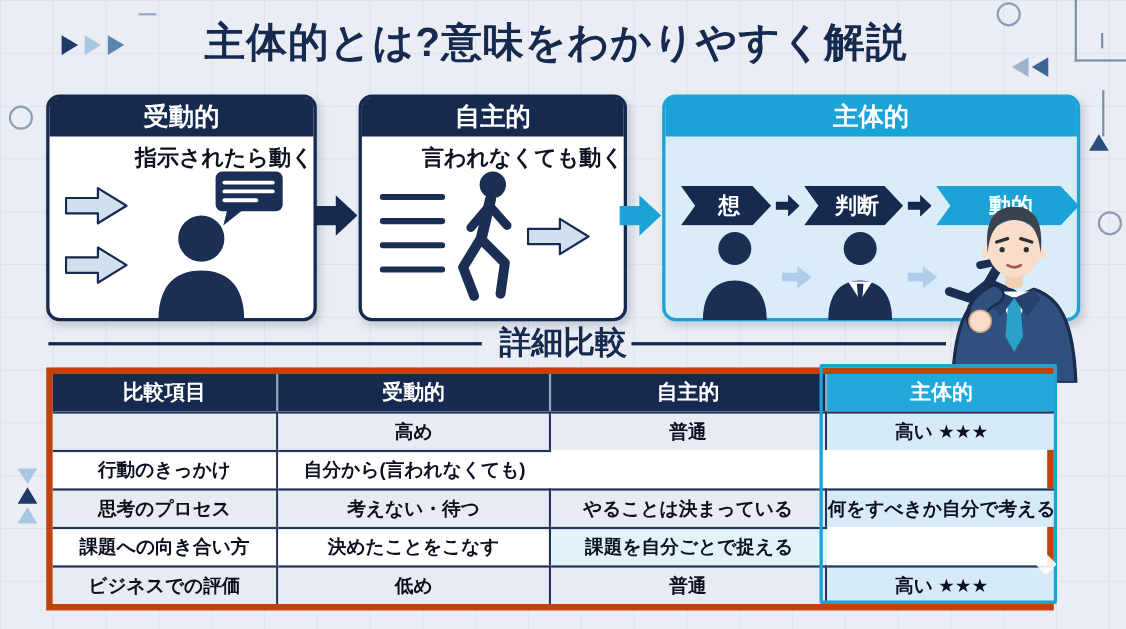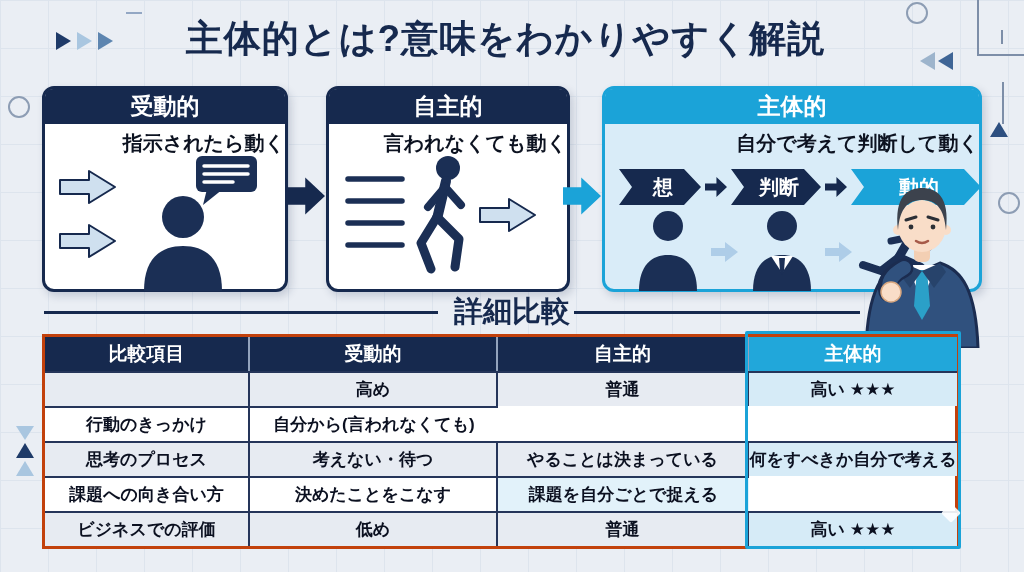--- a/index.html
+++ b/index.html
@@ -56,21 +56,21 @@
   }
   
   .divider-label{
     position:absolute;top:292px;left:0;right:0;text-align:center;
     font-size:29px;font-weight:900;color:#16294e;z-index:3;
   }
   .divider-line{position:absolute;top:311px;height:3px;background:#16294e;z-index:1;}
   
   .tbl{
     position:absolute;left:42px;top:334px;width:916px;z-index:10;
-    border:3px solid #c2410c;background:#fff;box-sizing:border-box;
+    border:6px solid #c2410c;background:#fff;box-sizing:border-box;
   }
   .tr{display:grid;grid-template-columns:205px 248px 251px 208px;}
   .th,.td{
     display:flex;align-items:center;justify-content:center;box-sizing:border-box;
     white-space:nowrap;overflow:hidden;
   }
   .tr.head .th{
     height:34px;background:#16294e;color:#fff;font-size:19px;font-weight:800;
     border-right:2px solid #93a3bd;
   }
@@ -176,21 +176,20 @@
     </svg>
     <svg class="abs" style="left:150px;top:108px;" width="58" height="36" viewBox="0 0 58 36">
       <polygon points="1,11 30,11 30,2 56,18 30,34 30,25 1,25" fill="#cfe0ef" stroke="#16294e" stroke-width="2" stroke-linejoin="round"></polygon>
     </svg>
   </div>
 
   <div class="flow-arrow" style="left:563px;top:176px;background:#1ba3d8;"></div>
 
   <div class="fbox cyanbox" style="left:602px;width:380px;">
     <div class="hd">主体的</div>
-    <div class="desc">自分で考えて判断して動く</div>
     <div class="steps" style="left:14px;top:80px;width:362px;">
       <div class="chev navy" style="width:82px;">想</div>
       <div class="step-arrow"></div>
       <div class="chev navy" style="width:90px;text-align:center;">判断</div>
       <div class="step-arrow"></div>
       <div class="chev cyan" style="width:130px;">動的</div>
     </div>
     <svg class="abs" style="left:30px;top:120px;" width="66" height="82" viewBox="0 0 66 82">
       <circle cx="33" cy="17" r="15" fill="#1b2f55"></circle>
       <path d="M4,82 C4,56 17,46 33,46 C49,46 62,56 62,82 Z" fill="#1b2f55"></path>

